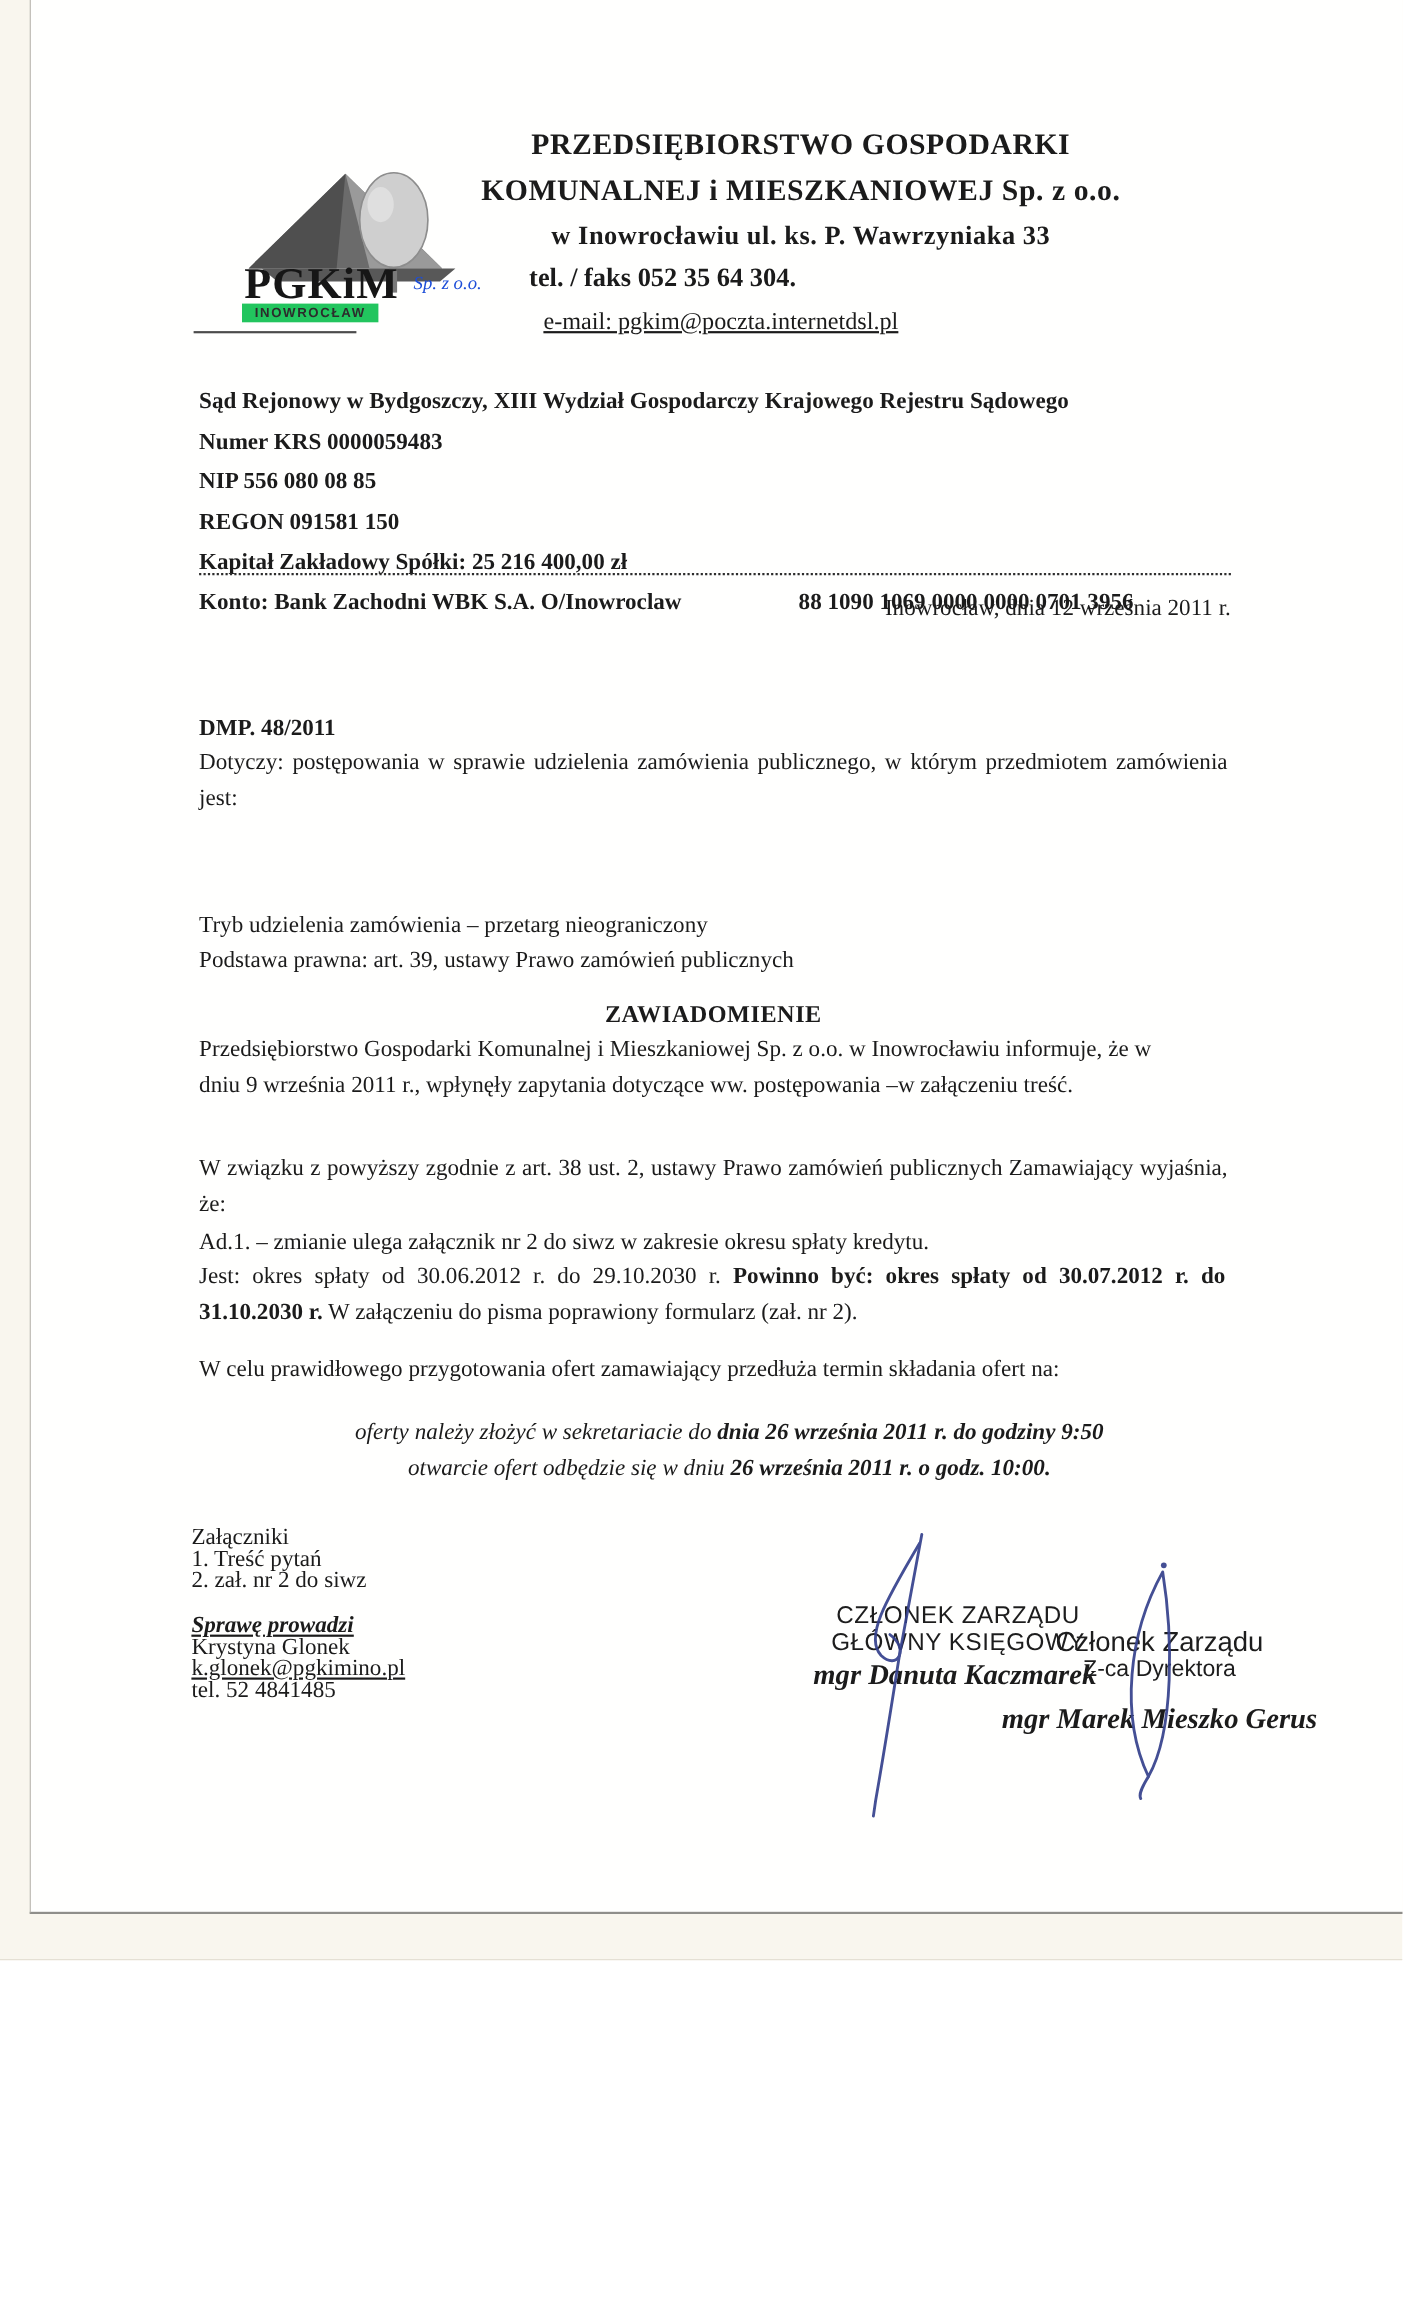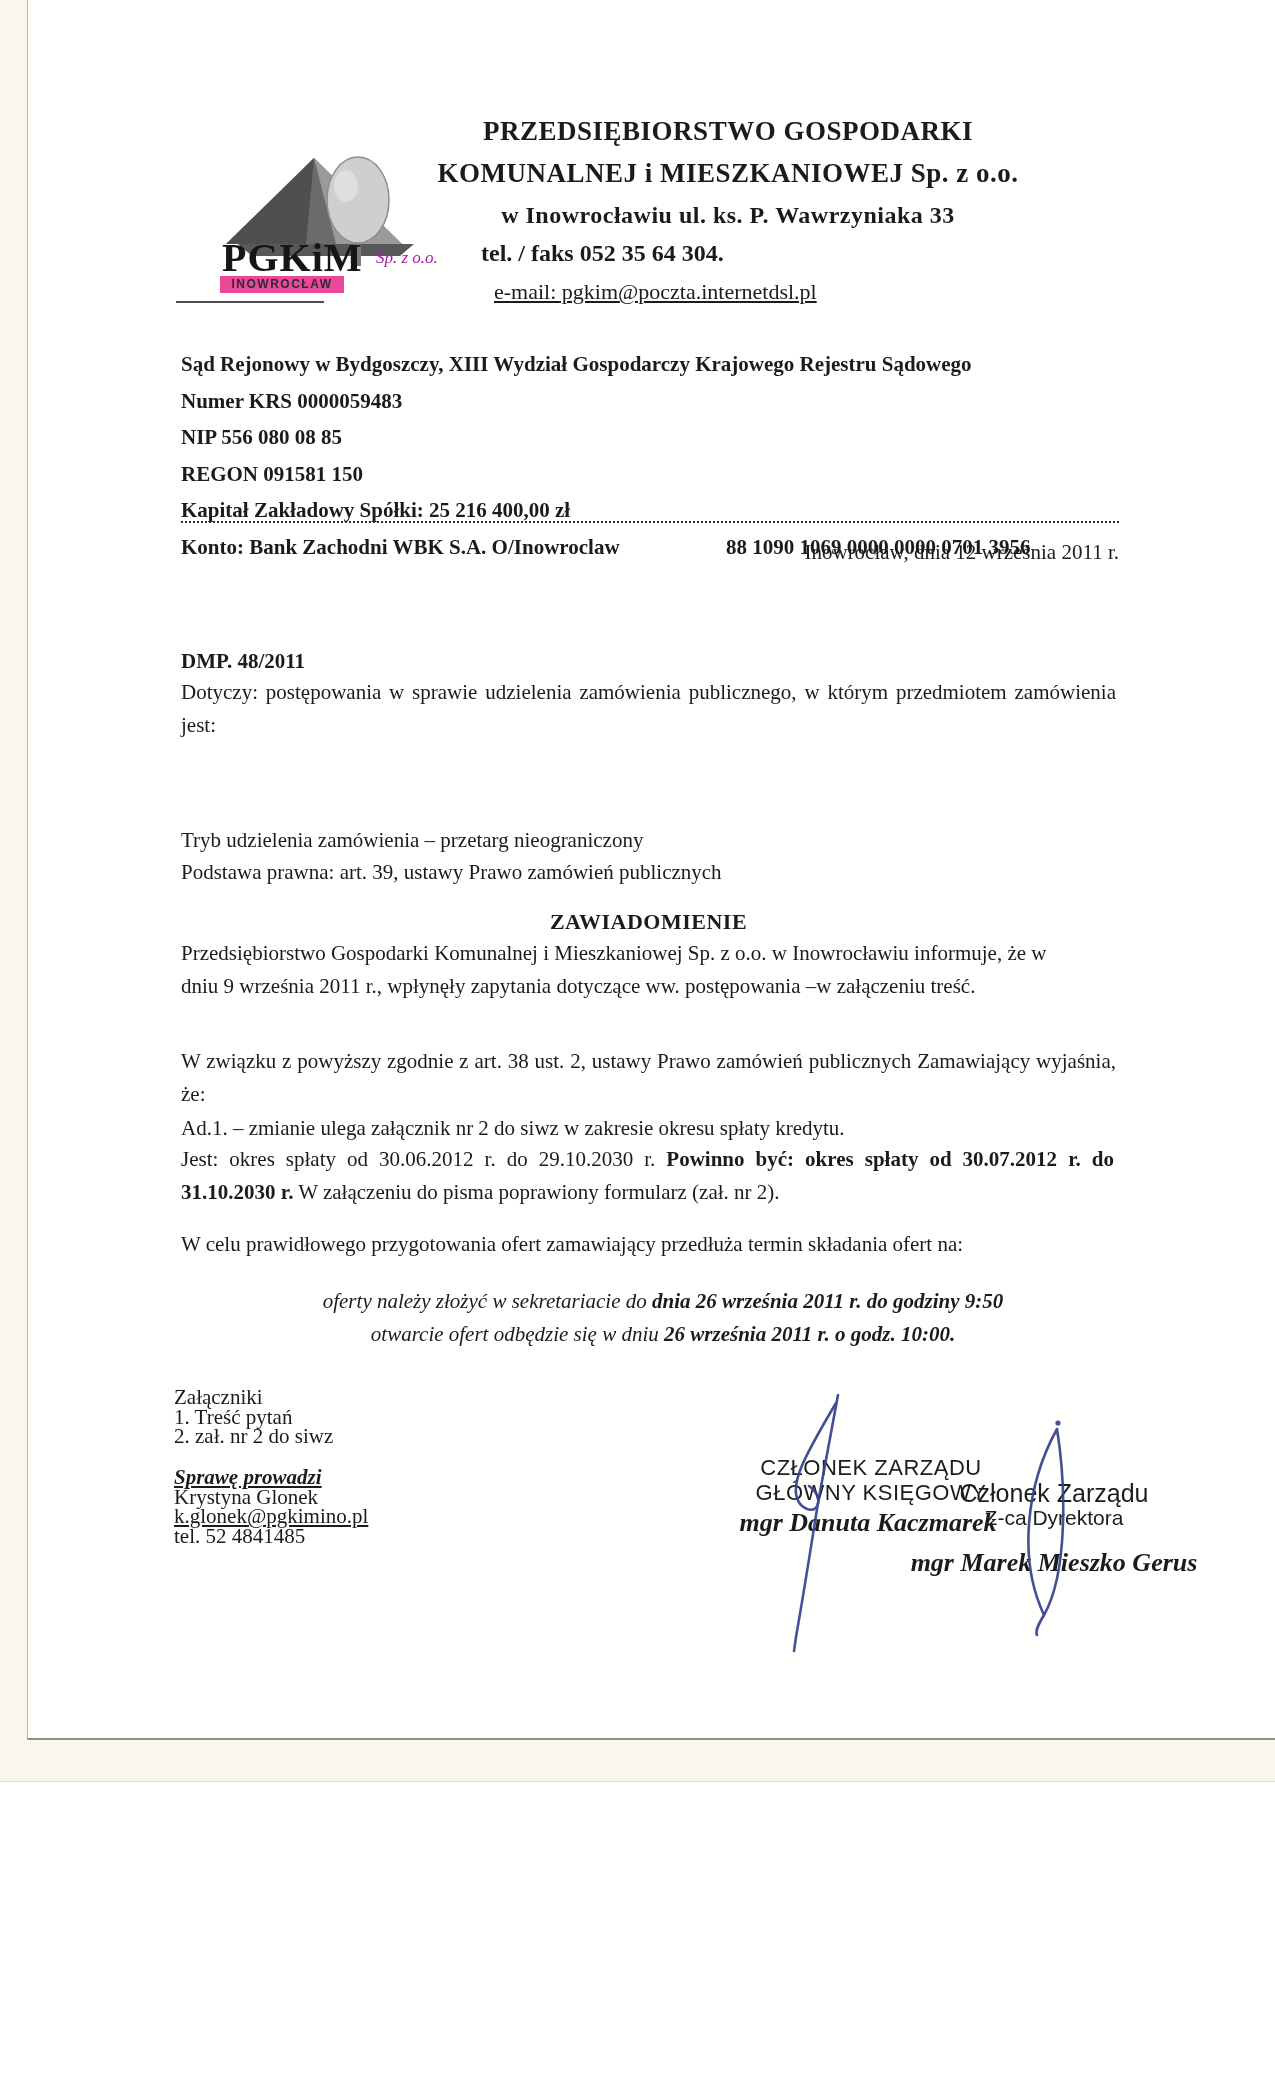--- a/index.html
+++ b/index.html
@@ -26,23 +26,23 @@
   .hdr-l1{left:300px;top:116px;width:800px;text-align:center;font-weight:bold;font-size:27px;letter-spacing:.5px;}
   .hdr-l2{left:300px;top:158px;width:800px;text-align:center;font-weight:bold;font-size:27px;letter-spacing:.5px;}
   .hdr-l3{left:300px;top:202px;width:800px;text-align:center;font-weight:bold;font-size:24px;letter-spacing:.5px;}
   .hdr-l4{left:453px;top:240px;width:600px;text-align:left;font-weight:bold;font-size:24px;}
   .hdr-l5{left:466px;top:279px;width:600px;font-size:22px;text-decoration:underline;}
 
   
   .logo{left:158px;top:152px;width:260px;height:150px;}
   .logo svg{position:absolute;left:0;top:0;}
   .logo-name{position:absolute;left:8px;top:82px;font-weight:bold;font-size:40px;letter-spacing:1px;color:#161616;font-family:"Liberation Serif",serif;margin-left:28px;}
-  .logo-city{position:absolute;left:34px;top:124px;width:124px;height:17px;background:#ec4899;color:#2c2c2c;
+  .logo-city{position:absolute;left:34px;top:124px;width:124px;height:17px;background:#22c55e;color:#2c2c2c;
     font-family:"Liberation Sans",sans-serif;font-weight:bold;font-size:12px;letter-spacing:1.5px;text-align:center;line-height:17px;}
-  .logo-suffix{position:absolute;left:190px;top:96px;font-style:italic;font-size:17px;color:#a21caf;}
+  .logo-suffix{position:absolute;left:190px;top:96px;font-style:italic;font-size:17px;color:#1d4ed8;}
   .logo-rule{left:148px;top:301px;width:148px;height:0;border-top:2px solid #4c4c4c;}
 
   
   .registry{left:153px;top:306px;width:960px;font-weight:bold;font-size:21px;line-height:36.5px;margin-top:40px;}
   .acct{position:relative;}
   .acct-num{position:absolute;left:545px;top:0;}
 
   .dotted-rule{left:153px;top:521px;width:938px;height:0;border-top:2px dotted #2d2d2d;}
   .dateline{left:153px;top:540px;width:938px;text-align:right;font-size:21px;}
 

